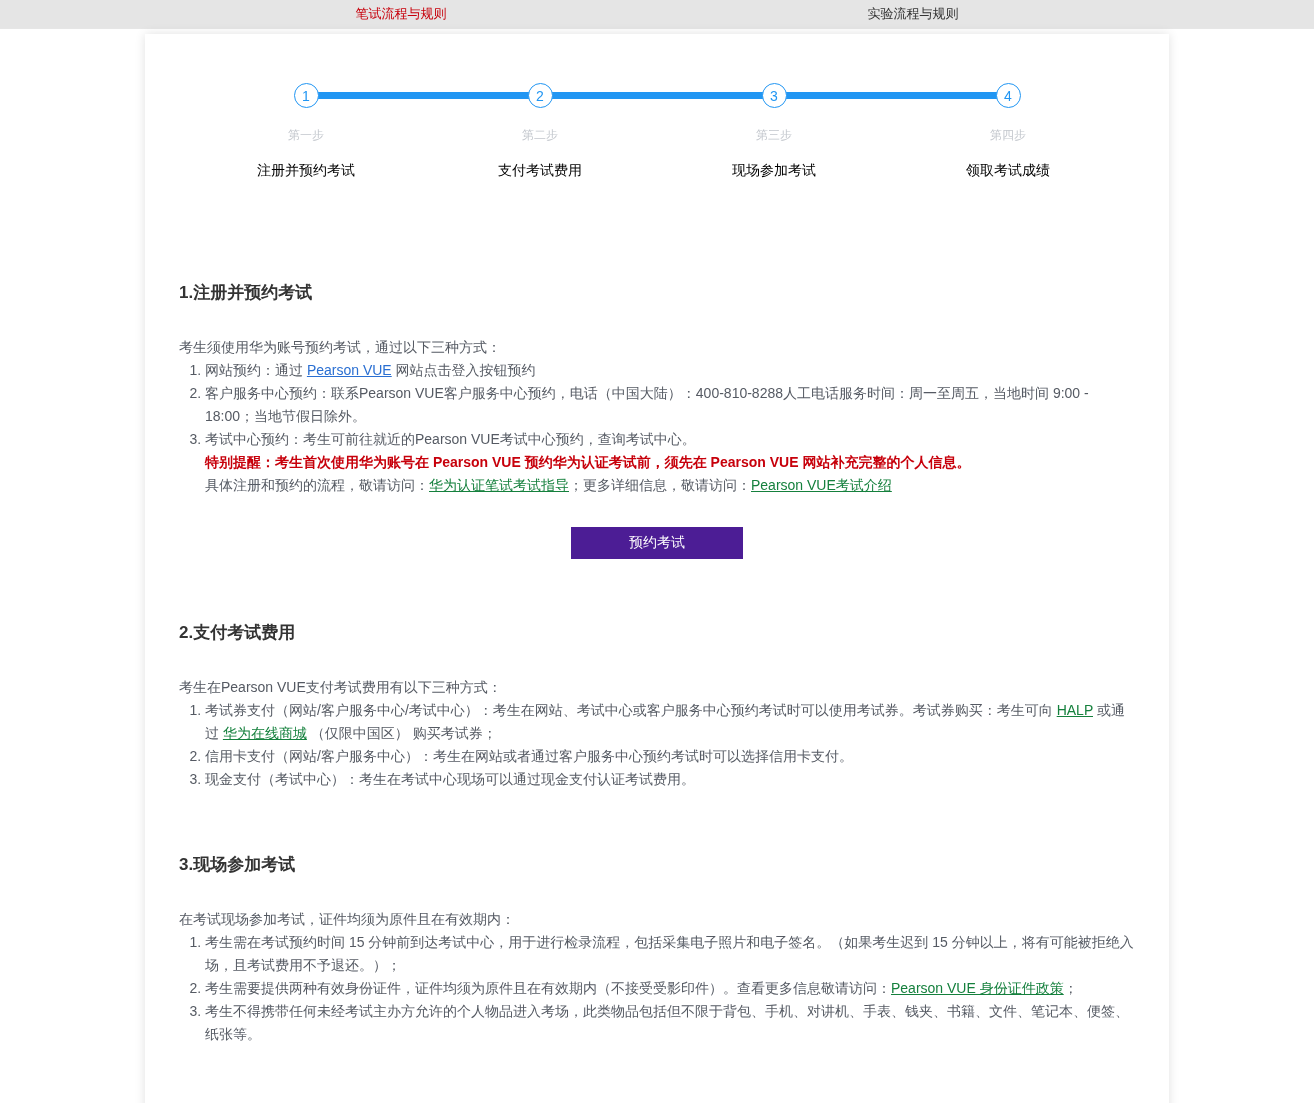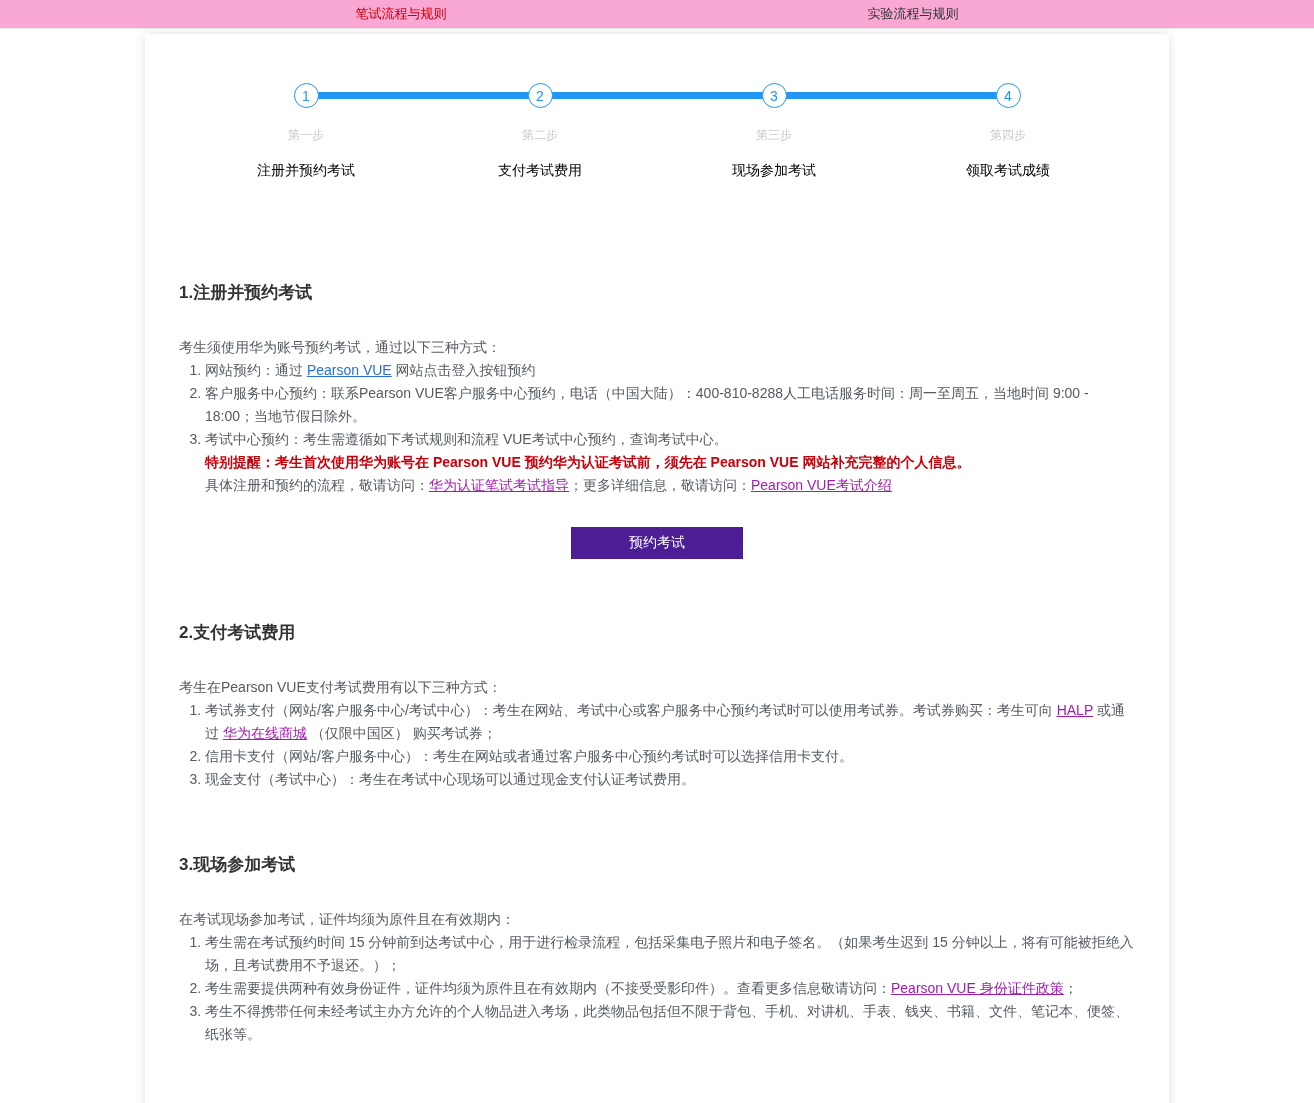--- a/index.html
+++ b/index.html
@@ -6,21 +6,21 @@
   html,body { width:1314px; }
   body {
     font-family:"Liberation Sans","DejaVu Sans",sans-serif;
     background:#ffffff;
     color:#555a63;
     font-size:14px;
   }
   
   .topbar {
     height:29px;
-    background:#f9a8d4;
+    background:#e5e5e5;
     border-bottom:1px solid #e6e6e6;
   }
   .topbar-inner {
     width:1024px; margin:0 auto;
     display:flex; height:100%;
   }
   .tab {
     flex:1; text-align:center;
     font-size:13px; line-height:28px;
     color:#333; cursor:pointer;
@@ -60,21 +60,21 @@
     margin-top:62px;
   }
   .section-heading.first { margin-top:101px; }
   p.intro { margin-top:32px; line-height:23px; }
   ol.list { margin-top:0; padding-left:26px; }
   ol.list li { line-height:23px; }
   .note { padding-left:26px; line-height:23px; }
   .note.red { color:#c7000b;font-weight:bold; }
   a { cursor:pointer; text-decoration:underline; }
   a.link-blue { color:#2a6fd2; }
-  a.link-red { color:#a21caf;text-decoration:underline; }
+  a.link-red { color:#15803d;text-decoration:underline; }
   .btn-primary {
     display:block; margin:30px auto 0;
     background:#4c1d95; color:#fff;
     border:none; font-size:14px;
     font-family:inherit;
     cursor:pointer;
   }
   .btn-book   { width:172px; height:32px; }
 </style>
 </head>
@@ -113,21 +113,21 @@
         <div class="step-title">领取考试成绩</div>
       </div>
     </div>
   </div>
 
   <h3 class="section-heading first">1.注册并预约考试</h3>
   <p class="intro">考生须使用华为账号预约考试，通过以下三种方式：</p>
   <ol class="list">
     <li><span>网站预约：通过 </span><a class="link-blue">Pearson VUE</a><span> 网站点击登入按钮预约</span></li>
     <li>客户服务中心预约：联系Pearson VUE客户服务中心预约，电话（中国大陆）：400-810-8288人工电话服务时间：周一至周五，当地时间 9:00 - 18:00；当地节假日除外。</li>
-    <li>考试中心预约：考生需遵循如下考试规则和流程 VUE考试中心预约，查询考试中心。</li>
+    <li>考试中心预约：考生可前往就近的Pearson VUE考试中心预约，查询考试中心。</li>
   </ol>
   <p class="note red">特别提醒：考生首次使用华为账号在 Pearson VUE 预约华为认证考试前，须先在 Pearson VUE 网站补充完整的个人信息。</p>
   <p class="note"><span>具体注册和预约的流程，敬请访问：</span><a class="link-red">华为认证笔试考试指导</a><span>；更多详细信息，敬请访问：</span><a class="link-red">Pearson VUE考试介绍</a></p>
   <button class="btn-primary btn-book">预约考试</button>
 
   <h3 class="section-heading">2.支付考试费用</h3>
   <p class="intro">考生在Pearson VUE支付考试费用有以下三种方式：</p>
   <ol class="list">
     <li><span>考试券支付（网站/客户服务中心/考试中心）：考生在网站、考试中心或客户服务中心预约考试时可以使用考试券。考试券购买：考生可向 </span><a class="link-red">HALP</a><span> 或通过 </span><a class="link-red">华为在线商城</a><span> （仅限中国区） 购买考试券；</span></li>
     <li>信用卡支付（网站/客户服务中心）：考生在网站或者通过客户服务中心预约考试时可以选择信用卡支付。</li>

